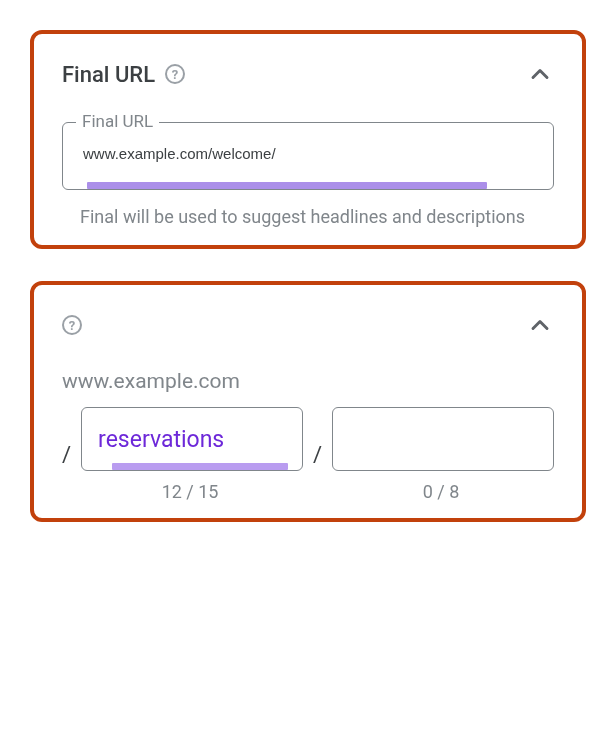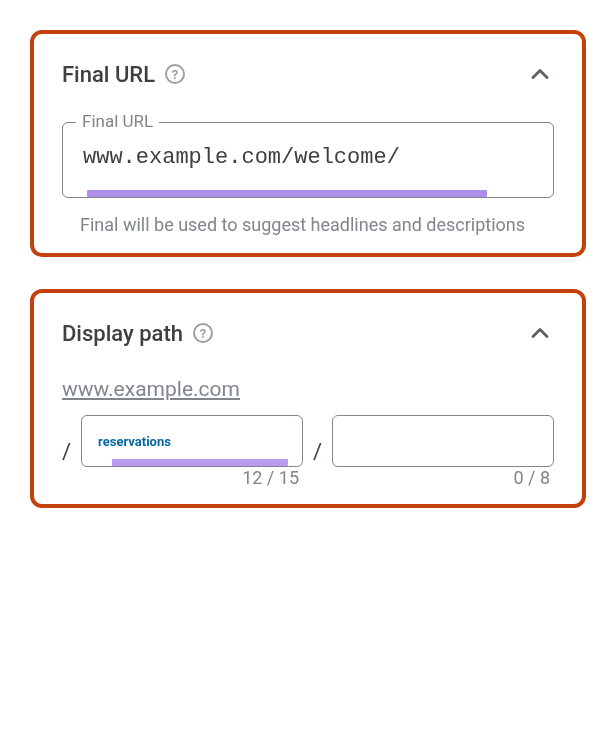--- a/index.html
+++ b/index.html
@@ -77,24 +77,24 @@
       border: 1px solid #80868b;
       border-radius: 6px;
       padding: 0;
       overflow: hidden;
     }
     .outlined-field input {
       width: 100%;
       border: none;
       outline: none;
       padding: 22px 20px 20px 20px;
-      font-size: 22px;
+      font-size: 15px;
       color: #3c4043;
       background: transparent;
-      font-family: Liberation Mono, monospace;
+      font-family: Liberation Sans, sans-serif;
     }
     .underline-accent {
       height: 7px;
       background: #ab8fe9;
       margin: 0 24px 0 24px;
       border-radius: 1px;
     }
     .underline-accent.wide { width: calc(100% - 90px); }
     .helper-text {
       font-size: 18px;
@@ -102,21 +102,20 @@
       margin-top: 14px;
       padding: 0 18px;
       line-height: 1.4;
     }
 
     
     .base-domain {
       font-size: 21px;
       color: #80868b;
       margin-top: 30px;
-      text-decoration: underline;
     }
     .path-row {
       margin-top: 14px;
       display: flex;
       align-items: center;
       gap: 10px;
     }
     .path-row .sep {
       font-size: 22px;
       color: #3c4043;
@@ -128,38 +127,37 @@
     .path-box {
       border: 1px solid #80868b;
       border-radius: 6px;
       overflow: hidden;
     }
     .path-box input {
       width: 100%;
       border: none;
       outline: none;
       padding: 18px 16px 10px 16px;
-      font-size: 13px;
-      color: #0369a1;
+      font-size: 23px;
+      color: #6d28d9;
       background: transparent;
       font-family: inherit;
-      font-weight: bold;
     }
     .path-underline {
       height: 7px;
       background: #b99cf0;
       margin: 0 14px 0 30px;
       border-radius: 1px;
     }
     .path-underline.invisible { background: transparent; }
     .counter {
-      text-align: right;
+      text-align: center;
       font-size: 18px;
       color: #80868b;
-      margin-top: 0;
+      margin-top: 10px;
       padding-right: 4px;
     }
   </style>
 </head>
 <body>
 
 <div class="card">
   <div class="card-header">
     <div class="card-title-wrap">
       <span class="card-title">Final URL</span>
@@ -179,21 +177,20 @@
       <div class="underline-accent wide"></div>
     </div>
   </div>
 
   <div class="helper-text">Final will be used to suggest headlines and descriptions</div>
 </div>
 
 <div class="card">
   <div class="card-header">
     <div class="card-title-wrap">
-      <span class="card-title">Display path</span>
       <span class="help-icon-circle">?</span>
     </div>
     <span class="chevron">
       <svg width="28" height="28" viewBox="0 0 24 24">
           <path d="M6 15l6-6 6 6"></path>
         </svg>
     </span>
   </div>
 
   <div class="base-domain">www.example.com</div>

